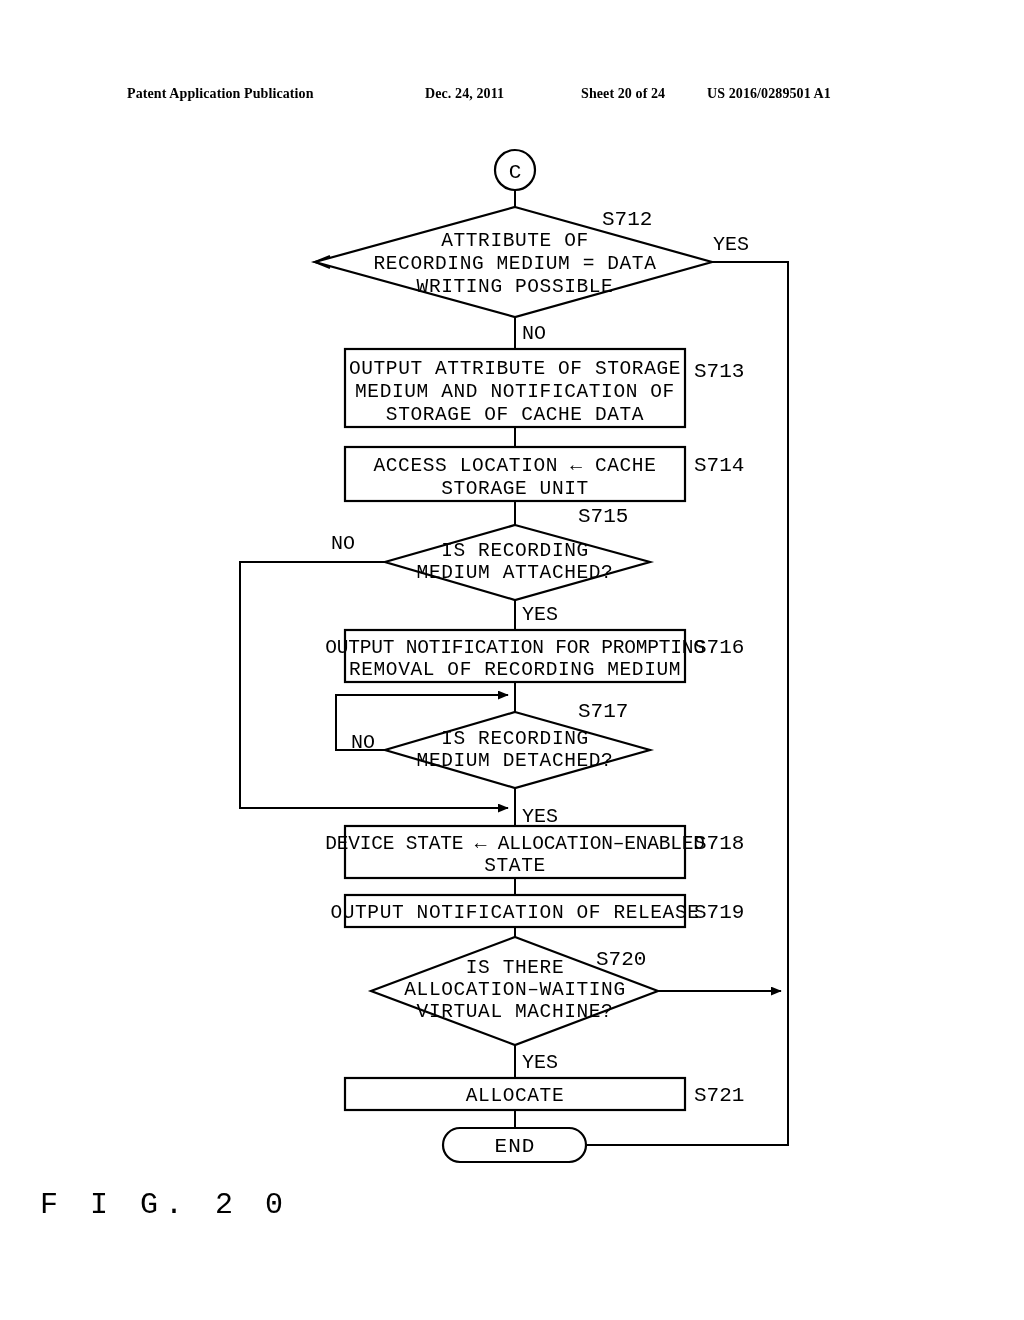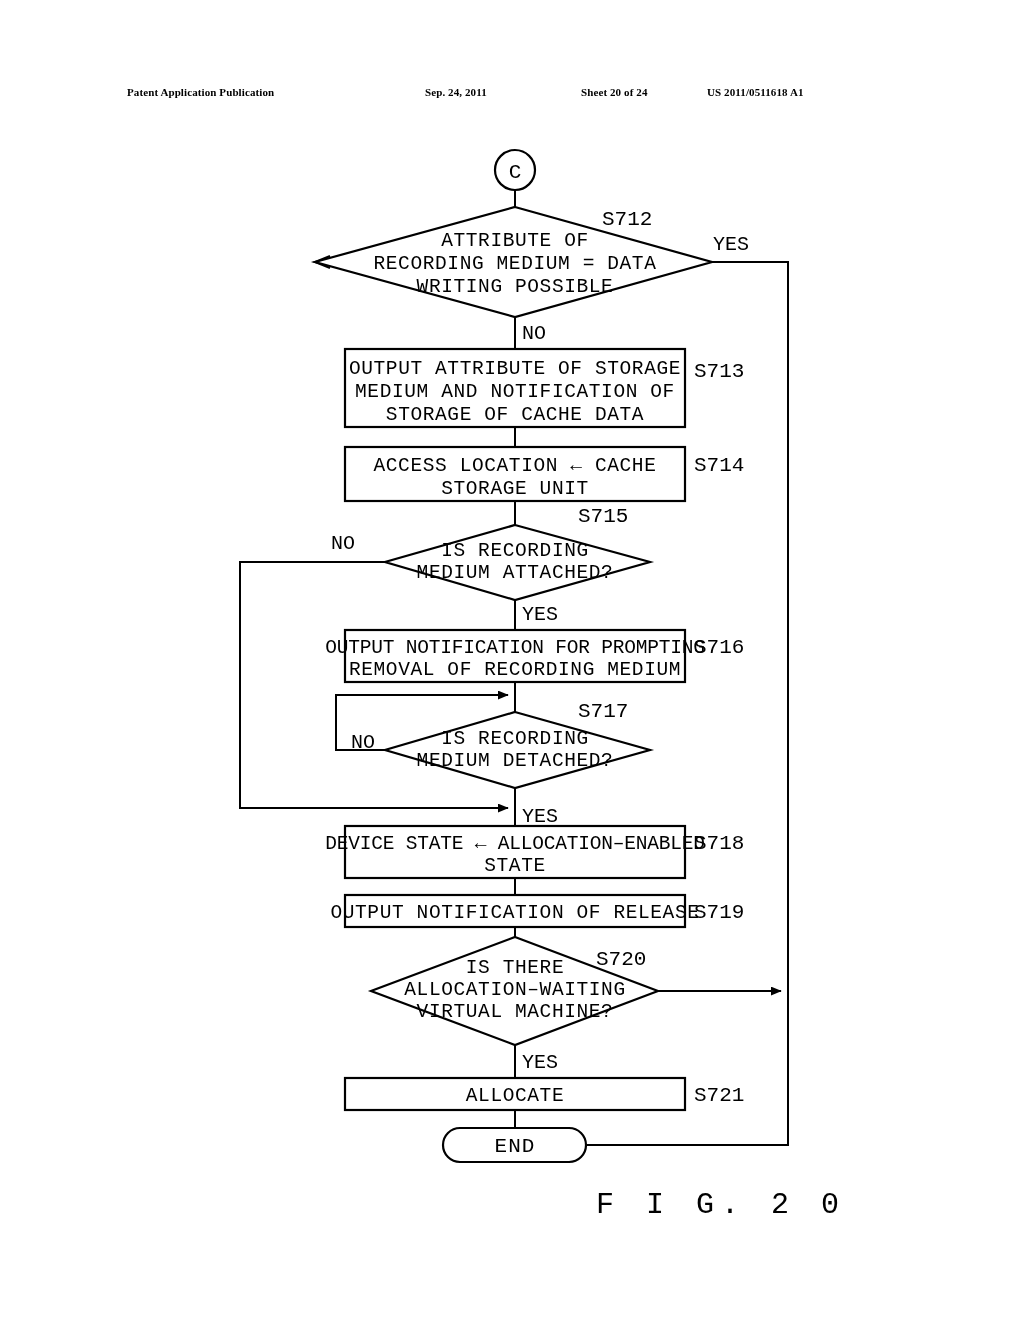--- a/index.html
+++ b/index.html
@@ -19,40 +19,41 @@
 
   
   #page-header {
     position: absolute;
     top: 86px;
     left: 0;
     width: 1024px;
     height: 26px;
     font-family: "Liberation Serif", serif;
     font-weight: bold;
-    font-size: 11px;
+    font-size: 14px;
     letter-spacing: 0.1px;
     white-space: nowrap;
   }
   #page-header .hdr-pub   { position: absolute; left: 127px; top: 0; }
   #page-header .hdr-date  { position: absolute; left: 425px; top: 0; }
   #page-header .hdr-sheet { position: absolute; left: 581px; top: 0; }
   #page-header .hdr-num   { position: absolute; left: 707px; top: 0; }
 
   
   #fig-caption {
     position: absolute;
     left: 0;
     top: 1188px;
     width: 846px;
-    text-align: right;
+    text-align: left;
     font-family: "Liberation Mono", monospace;
     font-size: 30px;
     letter-spacing: 7px;
     color: #000;
+    padding-left: 40px;
   }
 
   
   #flow-svg {
     position: absolute;
     left: 0;
     top: 0;
     width: 1024px;
     height: 1320px;
   }
@@ -104,23 +105,23 @@
     font-size: 21px;
     text-anchor: middle;
     letter-spacing: 1px;
   }
 </style>
 </head>
 <body>
 
 <div id="page-header">
   <span class="hdr-pub">Patent Application Publication</span>
-  <span class="hdr-date">Sep. 24, 2011</span>
+  <span class="hdr-date">Dec. 24, 2011</span>
   <span class="hdr-sheet">Sheet 20 of 24</span>
-  <span class="hdr-num">US 2011/0511618 A1</span>
+  <span class="hdr-num">US 2016/0289501 A1</span>
 </div>
 
 <svg id="flow-svg" viewBox="0 0 1024 1320">
 
   <defs>
     <marker id="arrow" markerWidth="11" markerHeight="9" refX="10.2" refY="4.5" orient="auto" markerUnits="userSpaceOnUse">
       <path d="M0,0 L11,4.5 L0,9 z" fill="#000"></path>
     </marker>
     <marker id="arrowOpen" markerWidth="13" markerHeight="11" refX="12" refY="5.5" orient="auto" markerUnits="userSpaceOnUse">
       <path d="M0,0 L13,5.5 L0,11" fill="none" stroke="#000" stroke-width="2"></path>

